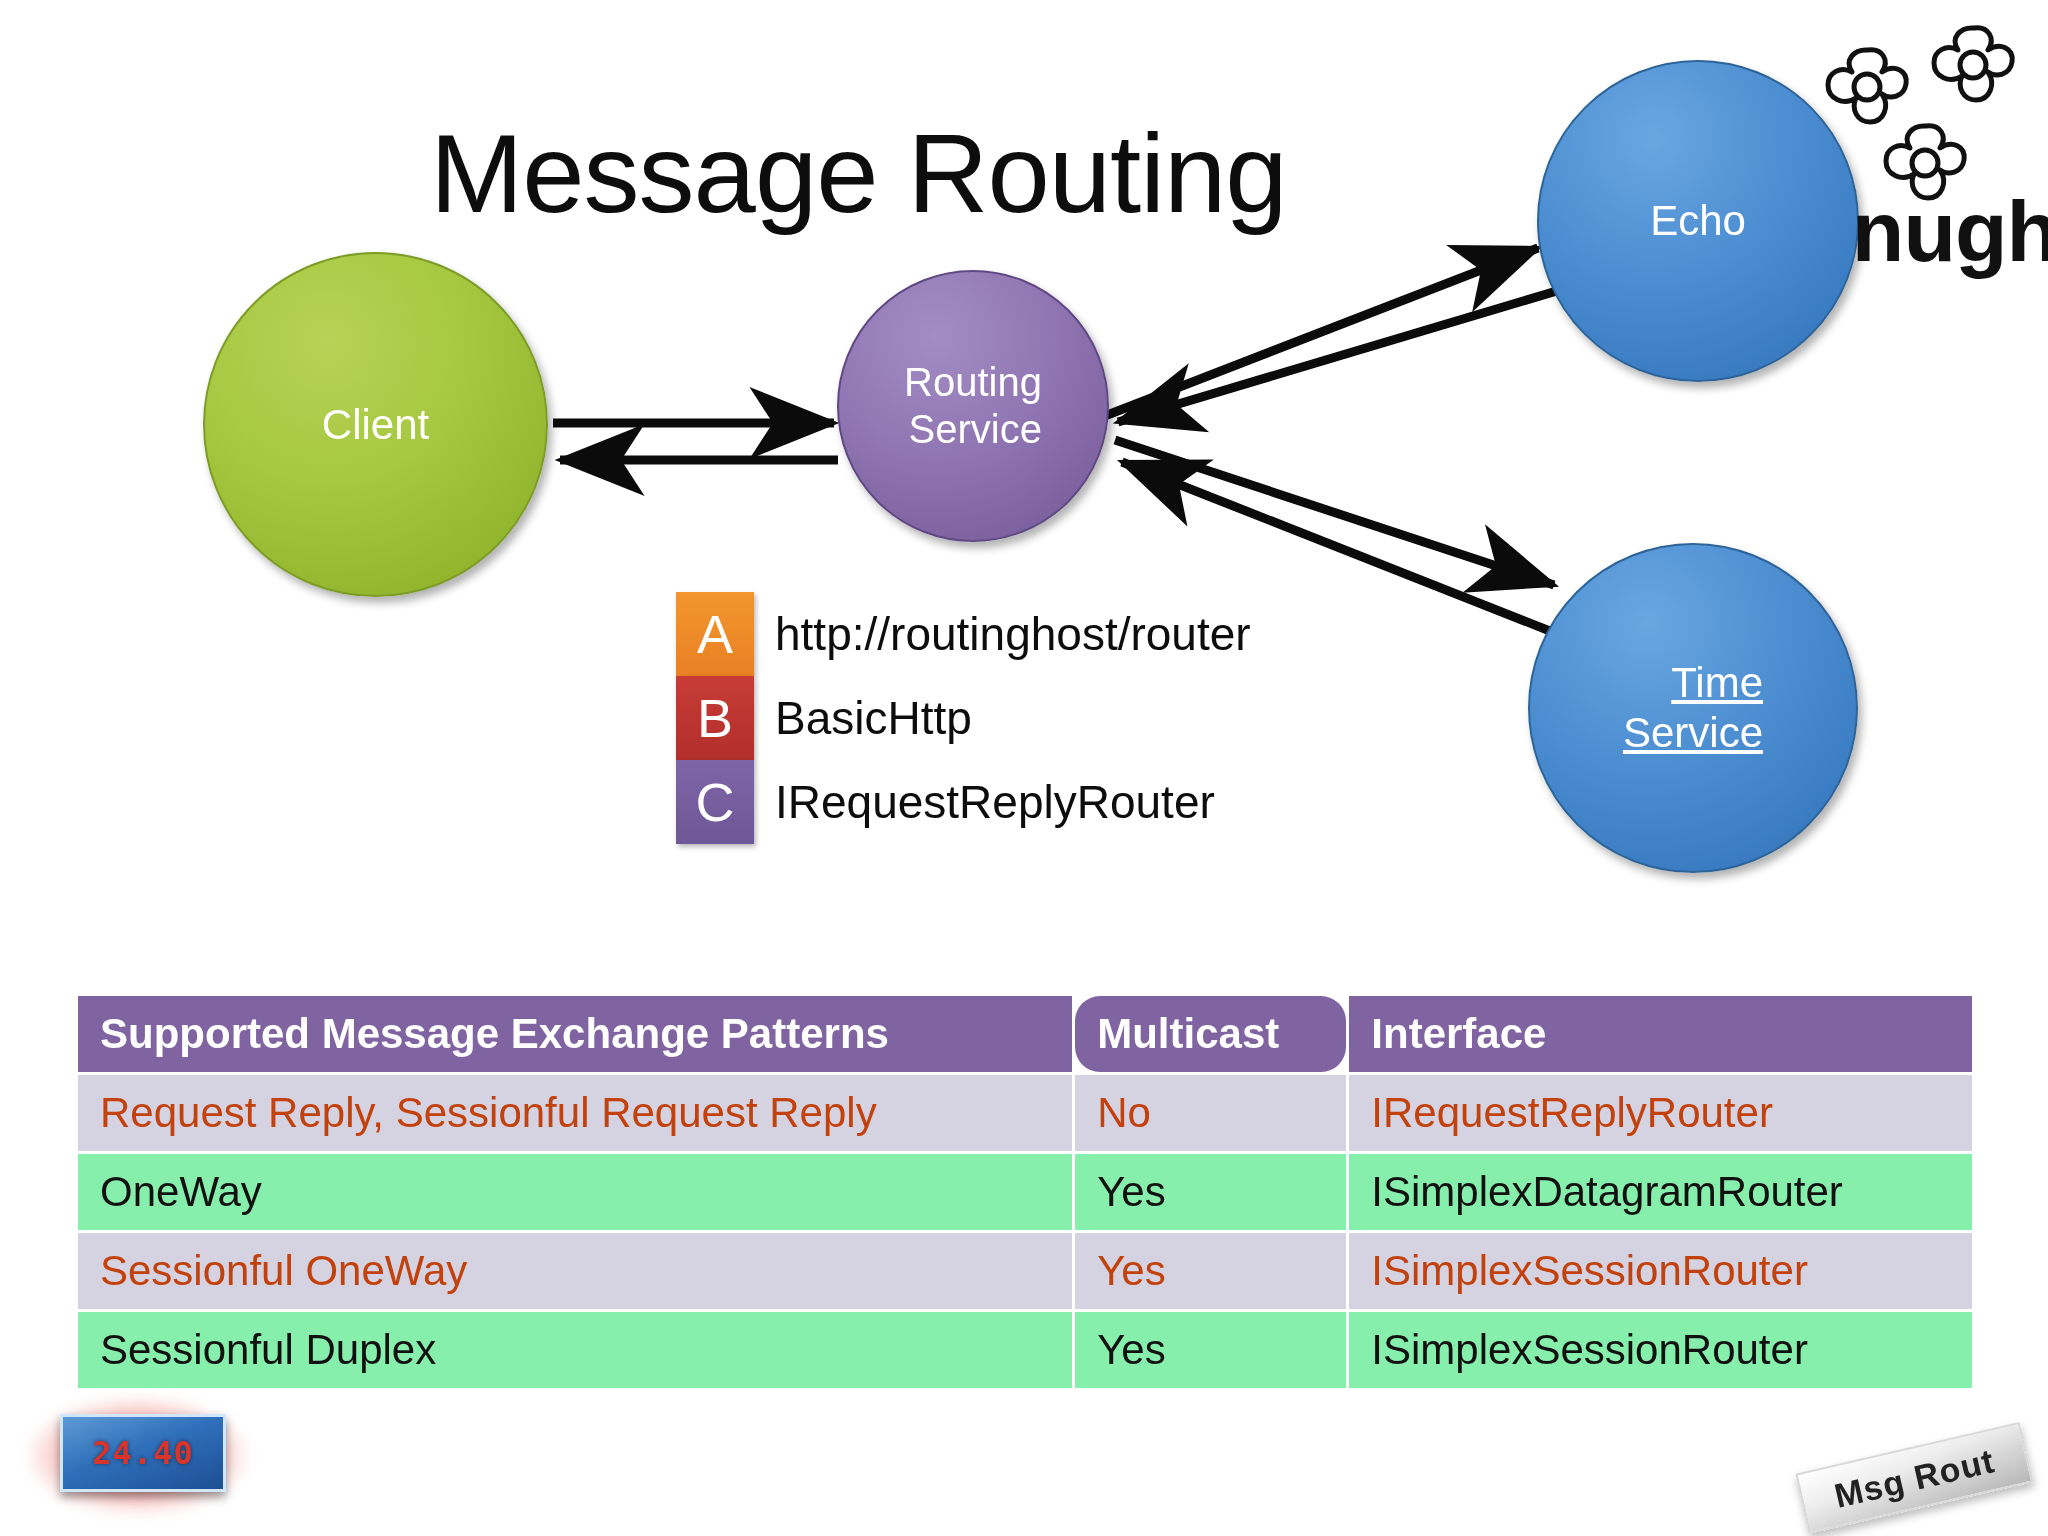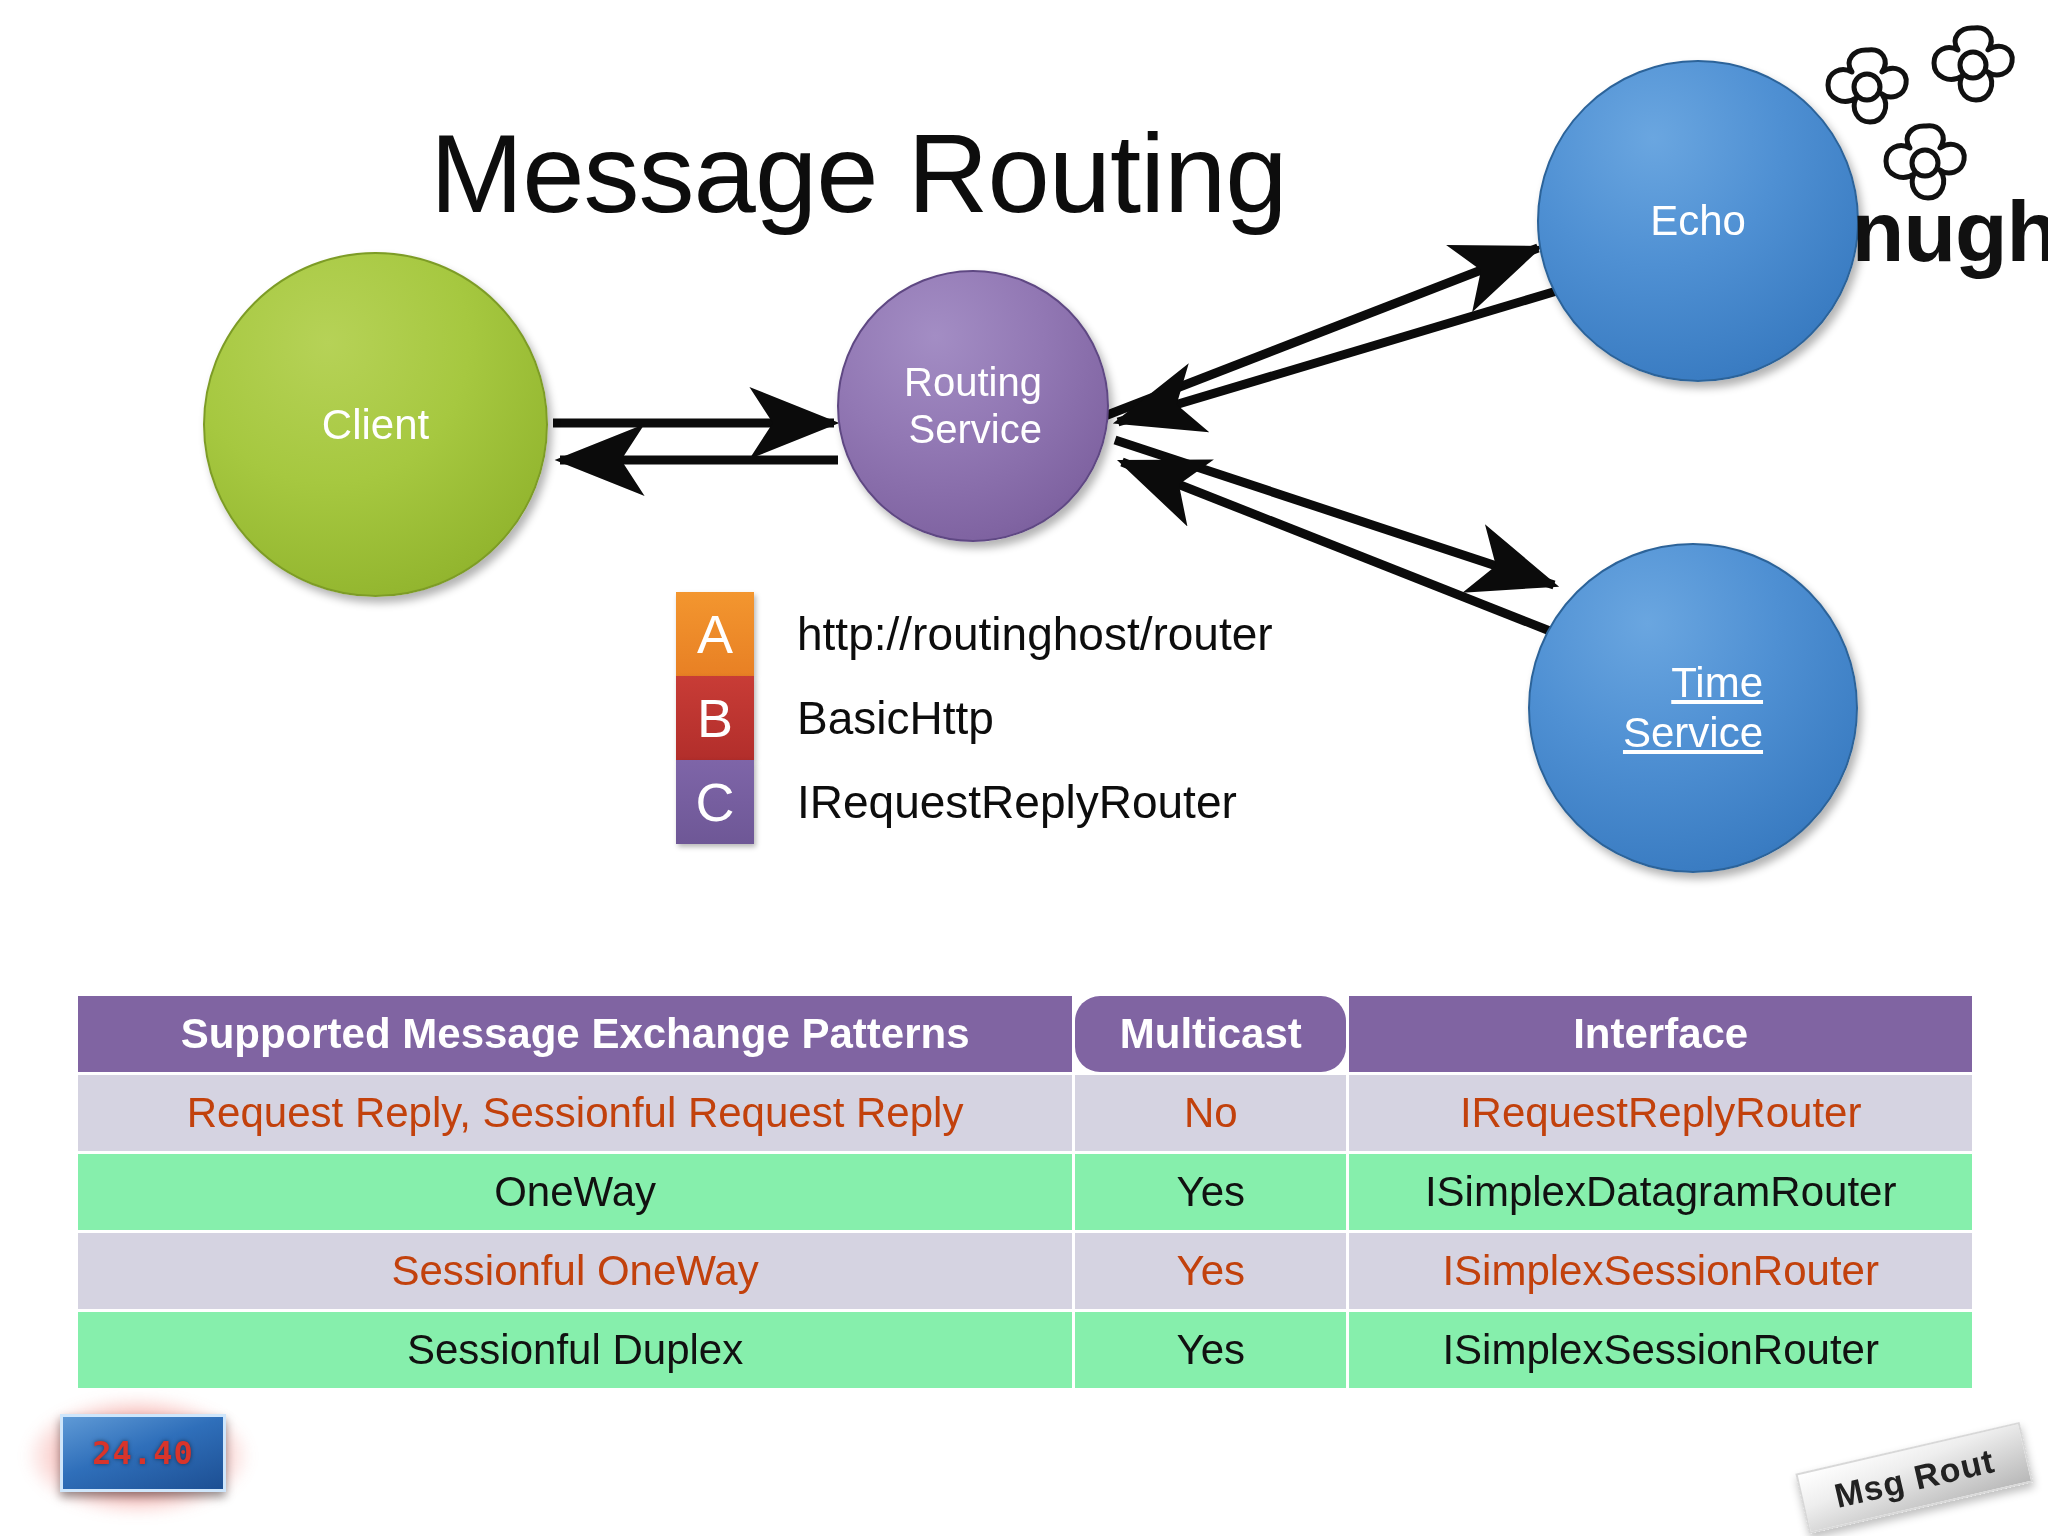--- a/index.html
+++ b/index.html
@@ -102,39 +102,39 @@
     color: #ffffff;
     font-size: 54px;
     font-weight: 400;
     line-height: 1;
     box-shadow: 2px 3px 5px rgba(0,0,0,0.28);
   }
   .chip-a { background: linear-gradient(180deg,#f3962f 0%, #e88024 100%); }
   .chip-b { background: linear-gradient(180deg,#c83c36 0%, #b22e2b 100%); }
   .chip-c { background: linear-gradient(180deg,#7e65a8 0%, #6e5796 100%); }
   .legend-text {
-    margin-left: 43px;
+    margin-left: 21px;
     font-size: 46px;
     color: #0d0d0d;
     font-weight: 400;
     white-space: nowrap;
   }
 
   
   #mep-table {
     position: absolute;
     left: 75px;
     top: 993px;
     width: 1900px;
     border-collapse: separate;
     border-spacing: 3px 3px;
   }
   #mep-table th, #mep-table td {
-    padding: 10px 12px;
-    text-align: center;
+    padding: 10px 22px;
+    text-align: left;
     font-size: 42px;
     font-weight: 400;
     vertical-align: middle;
     height: 76px;
   }
   #mep-table thead th {
     background: #8064a2;
     color: #ffffff;
     font-weight: 700;
   }

